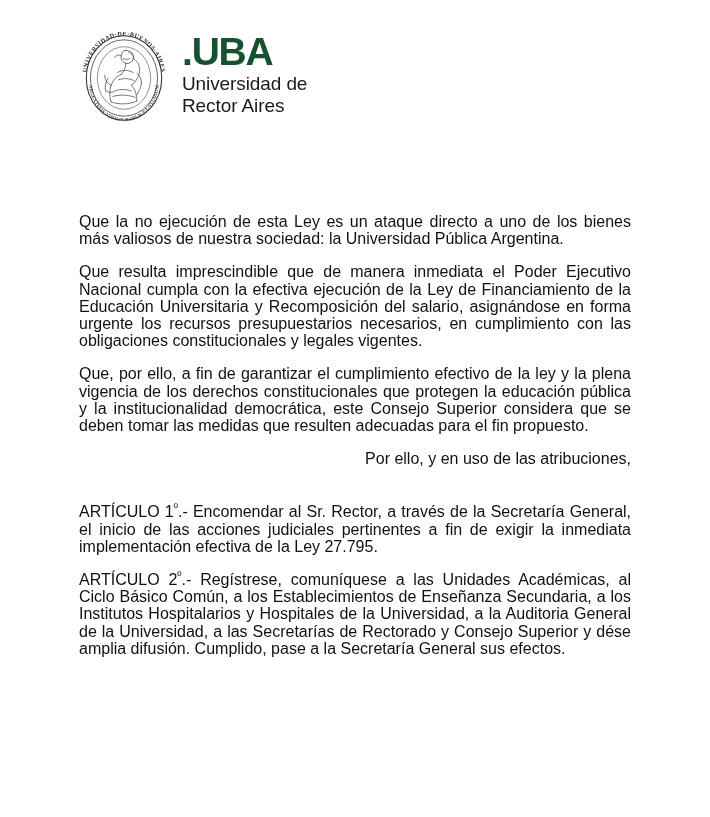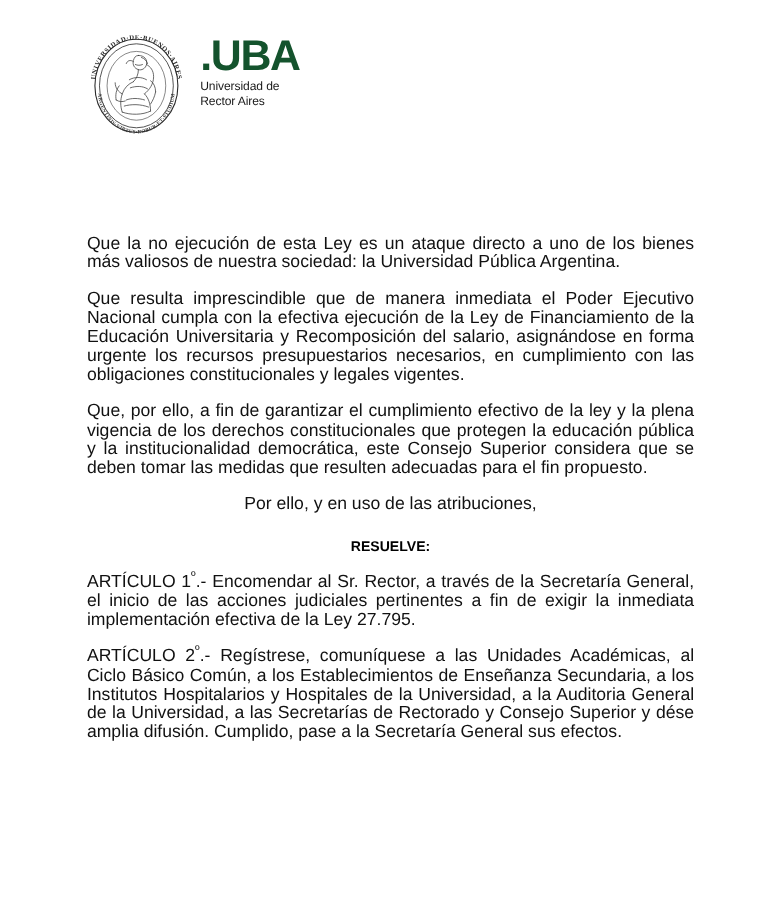--- a/index.html
+++ b/index.html
@@ -49,21 +49,21 @@
     font-family: "Liberation Sans", sans-serif;
     font-size: 39px;
     font-weight: bold;
     letter-spacing: -1.2px;
     line-height: 0.95;
     color: #14532d;
   }
 
   .wordmark-sub {
     font-family: "Liberation Sans", sans-serif;
-    font-size: 11px;
+    font-size: 19px;
     font-weight: normal;
     line-height: 1.16;
     color: #1a1a1a;
     margin-top: 3px;
     letter-spacing: -0.1px;
   }
 
   
   .body-content {
     position: absolute;
@@ -78,21 +78,21 @@
     text-align: justify;
     margin: 0 0 16px 0;
     color: #111111;
   }
 
   .para.last-block {
     margin-bottom: 0;
   }
 
   .para-plain {
-    text-align: center;
+    text-align: right;
   }
 
   .spacer-sm { height: 5px; }
 
   .resolve-heading {
     text-align: center;
     font-size: 12.8px;
     font-weight: bold;
     line-height: 17.4px;
     margin: 0 0 15px 0;
@@ -177,21 +177,20 @@
 
     <p class="para">Que resulta imprescindible que de manera inmediata el Poder Ejecutivo Nacional cumpla con la efectiva ejecución de la Ley de Financiamiento de la Educación Universitaria y Recomposición del salario, asignándose en forma urgente los recursos presupuestarios necesarios, en cumplimiento con las obligaciones constitucionales y legales vigentes.</p>
 
     <p class="para">Que, por ello, a fin de garantizar el cumplimiento efectivo de la ley y la plena vigencia de los derechos constitucionales que protegen la educación pública y la institucionalidad democrática, este Consejo Superior considera que se deben tomar las medidas que resulten adecuadas para el fin propuesto.</p>
 
     <p class="para para-plain">Por ello, y en uso de las atribuciones,</p>
 
     <div class="spacer-sm"></div>
 
     <div class="resolve-heading">
-      <span class="line2">RESUELVE:</span>
     </div>
 
     <p class="para"><span class="art-label">ARTÍCULO 1</span><sup class="ord">º</sup><span class="art-label">.- </span><span>Encomendar al Sr. Rector, a través de la Secretaría General, el inicio de las acciones judiciales pertinentes a fin de exigir la inmediata implementación efectiva de la Ley 27.795.</span></p>
 
     <p class="para last-block"><span class="art-label">ARTÍCULO 2</span><sup class="ord">º</sup><span class="art-label">.- </span><span>Regístrese, comuníquese a las Unidades Académicas, al Ciclo Básico Común, a los Establecimientos de Enseñanza Secundaria, a los Institutos Hospitalarios y Hospitales de la Universidad, a la Auditoria General de la Universidad, a las Secretarías de Rectorado y Consejo Superior y dése amplia difusión. Cumplido, pase a la Secretaría General sus efectos.</span></p>
 
   </div>
 
 </div>
 

